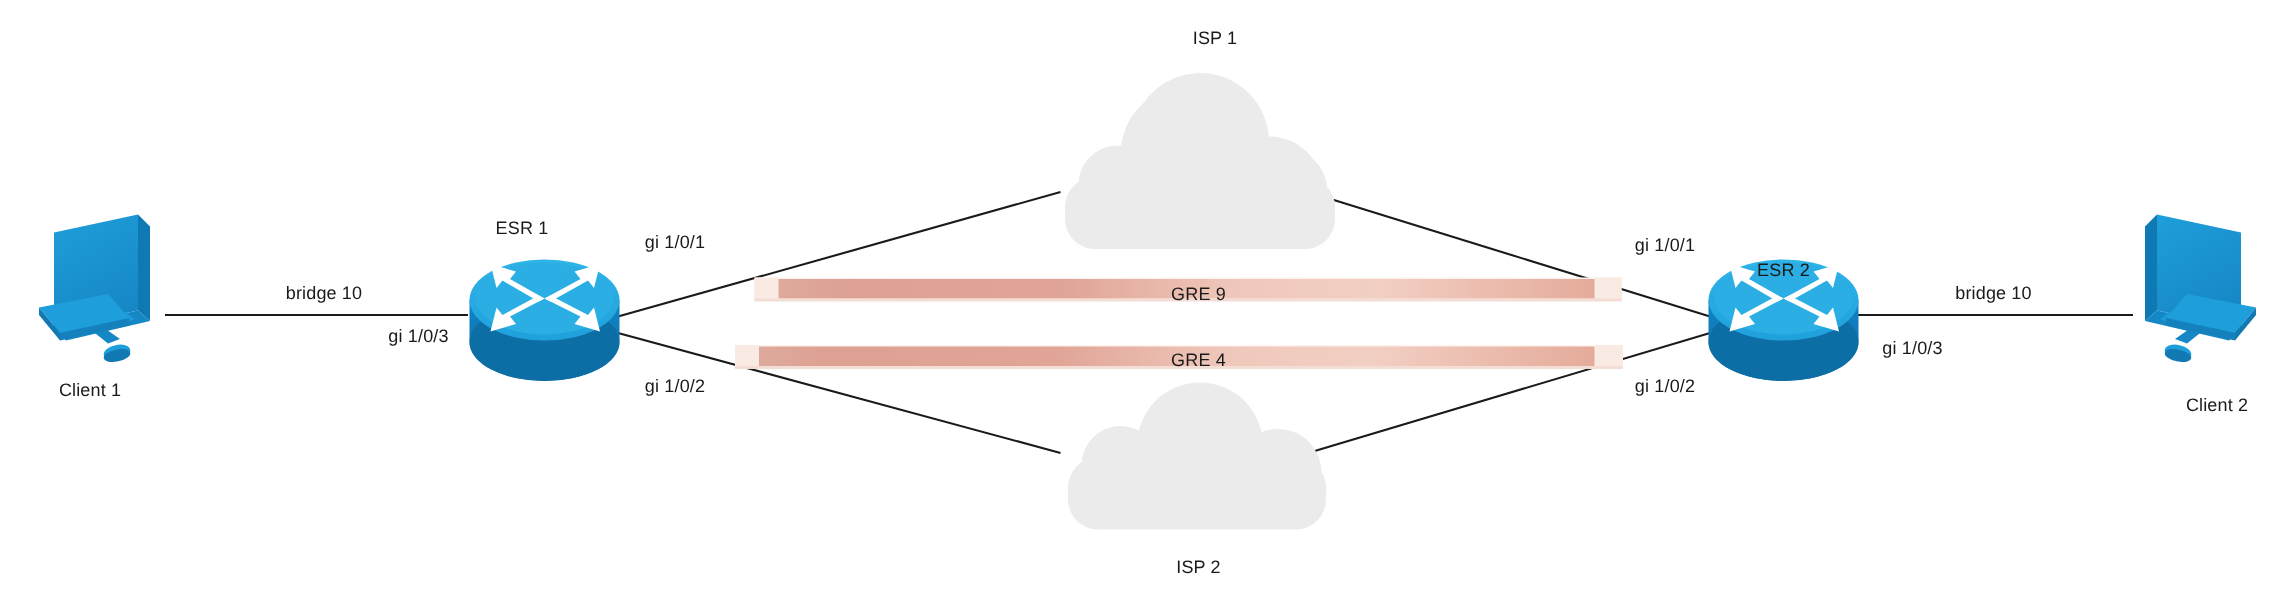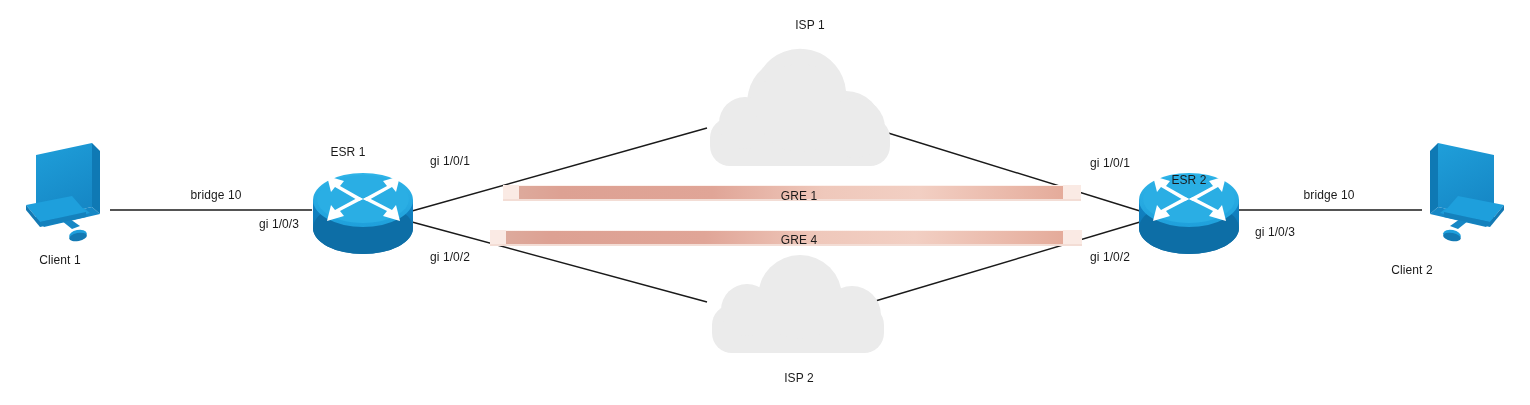--- a/index.html
+++ b/index.html
@@ -179,35 +179,35 @@
   <div class="lbl center" style="left:810px; top:18px;">ISP 1</div>
 
   <div class="lbl center" style="left:799px; top:371px;">ISP 2</div>
 
   <div class="lbl center" style="left:348px; top:145px;">ESR 1</div>
 
   <div class="lbl center" style="left:1189px; top:145px;margin-top:28px;">ESR 2</div>
 
   <div class="lbl center" style="left:60px; top:253px;">Client 1</div>
 
-  <div class="lbl center" style="left:1412px; top:263px;">Client 2</div>
+  <div class="lbl center" style="left:1478px; top:263px;">Client 2</div>
 
   <div class="lbl center" style="left:216px; top:188px;">bridge 10</div>
 
   <div class="lbl center" style="left:1329px; top:188px;">bridge 10</div>
 
   <div class="lbl center" style="left:279px; top:217px;">gi 1/0/3</div>
 
   <div class="lbl center" style="left:1275px; top:225px;">gi 1/0/3</div>
 
   <div class="lbl center" style="left:450px; top:154px;">gi 1/0/1</div>
 
   <div class="lbl center" style="left:450px; top:250px;">gi 1/0/2</div>
 
   <div class="lbl center" style="left:1110px; top:156px;">gi 1/0/1</div>
 
   <div class="lbl center" style="left:1110px; top:250px;">gi 1/0/2</div>
 
-  <div class="lbl center" style="left:799px; top:189px;">GRE 1</div>
+  <div class="lbl center" style="left:799px; top:189px;">GRE 9</div>
 
   <div class="lbl center" style="left:799px; top:233px;">GRE 4</div>
 
 </div>
 
 </body></html>

